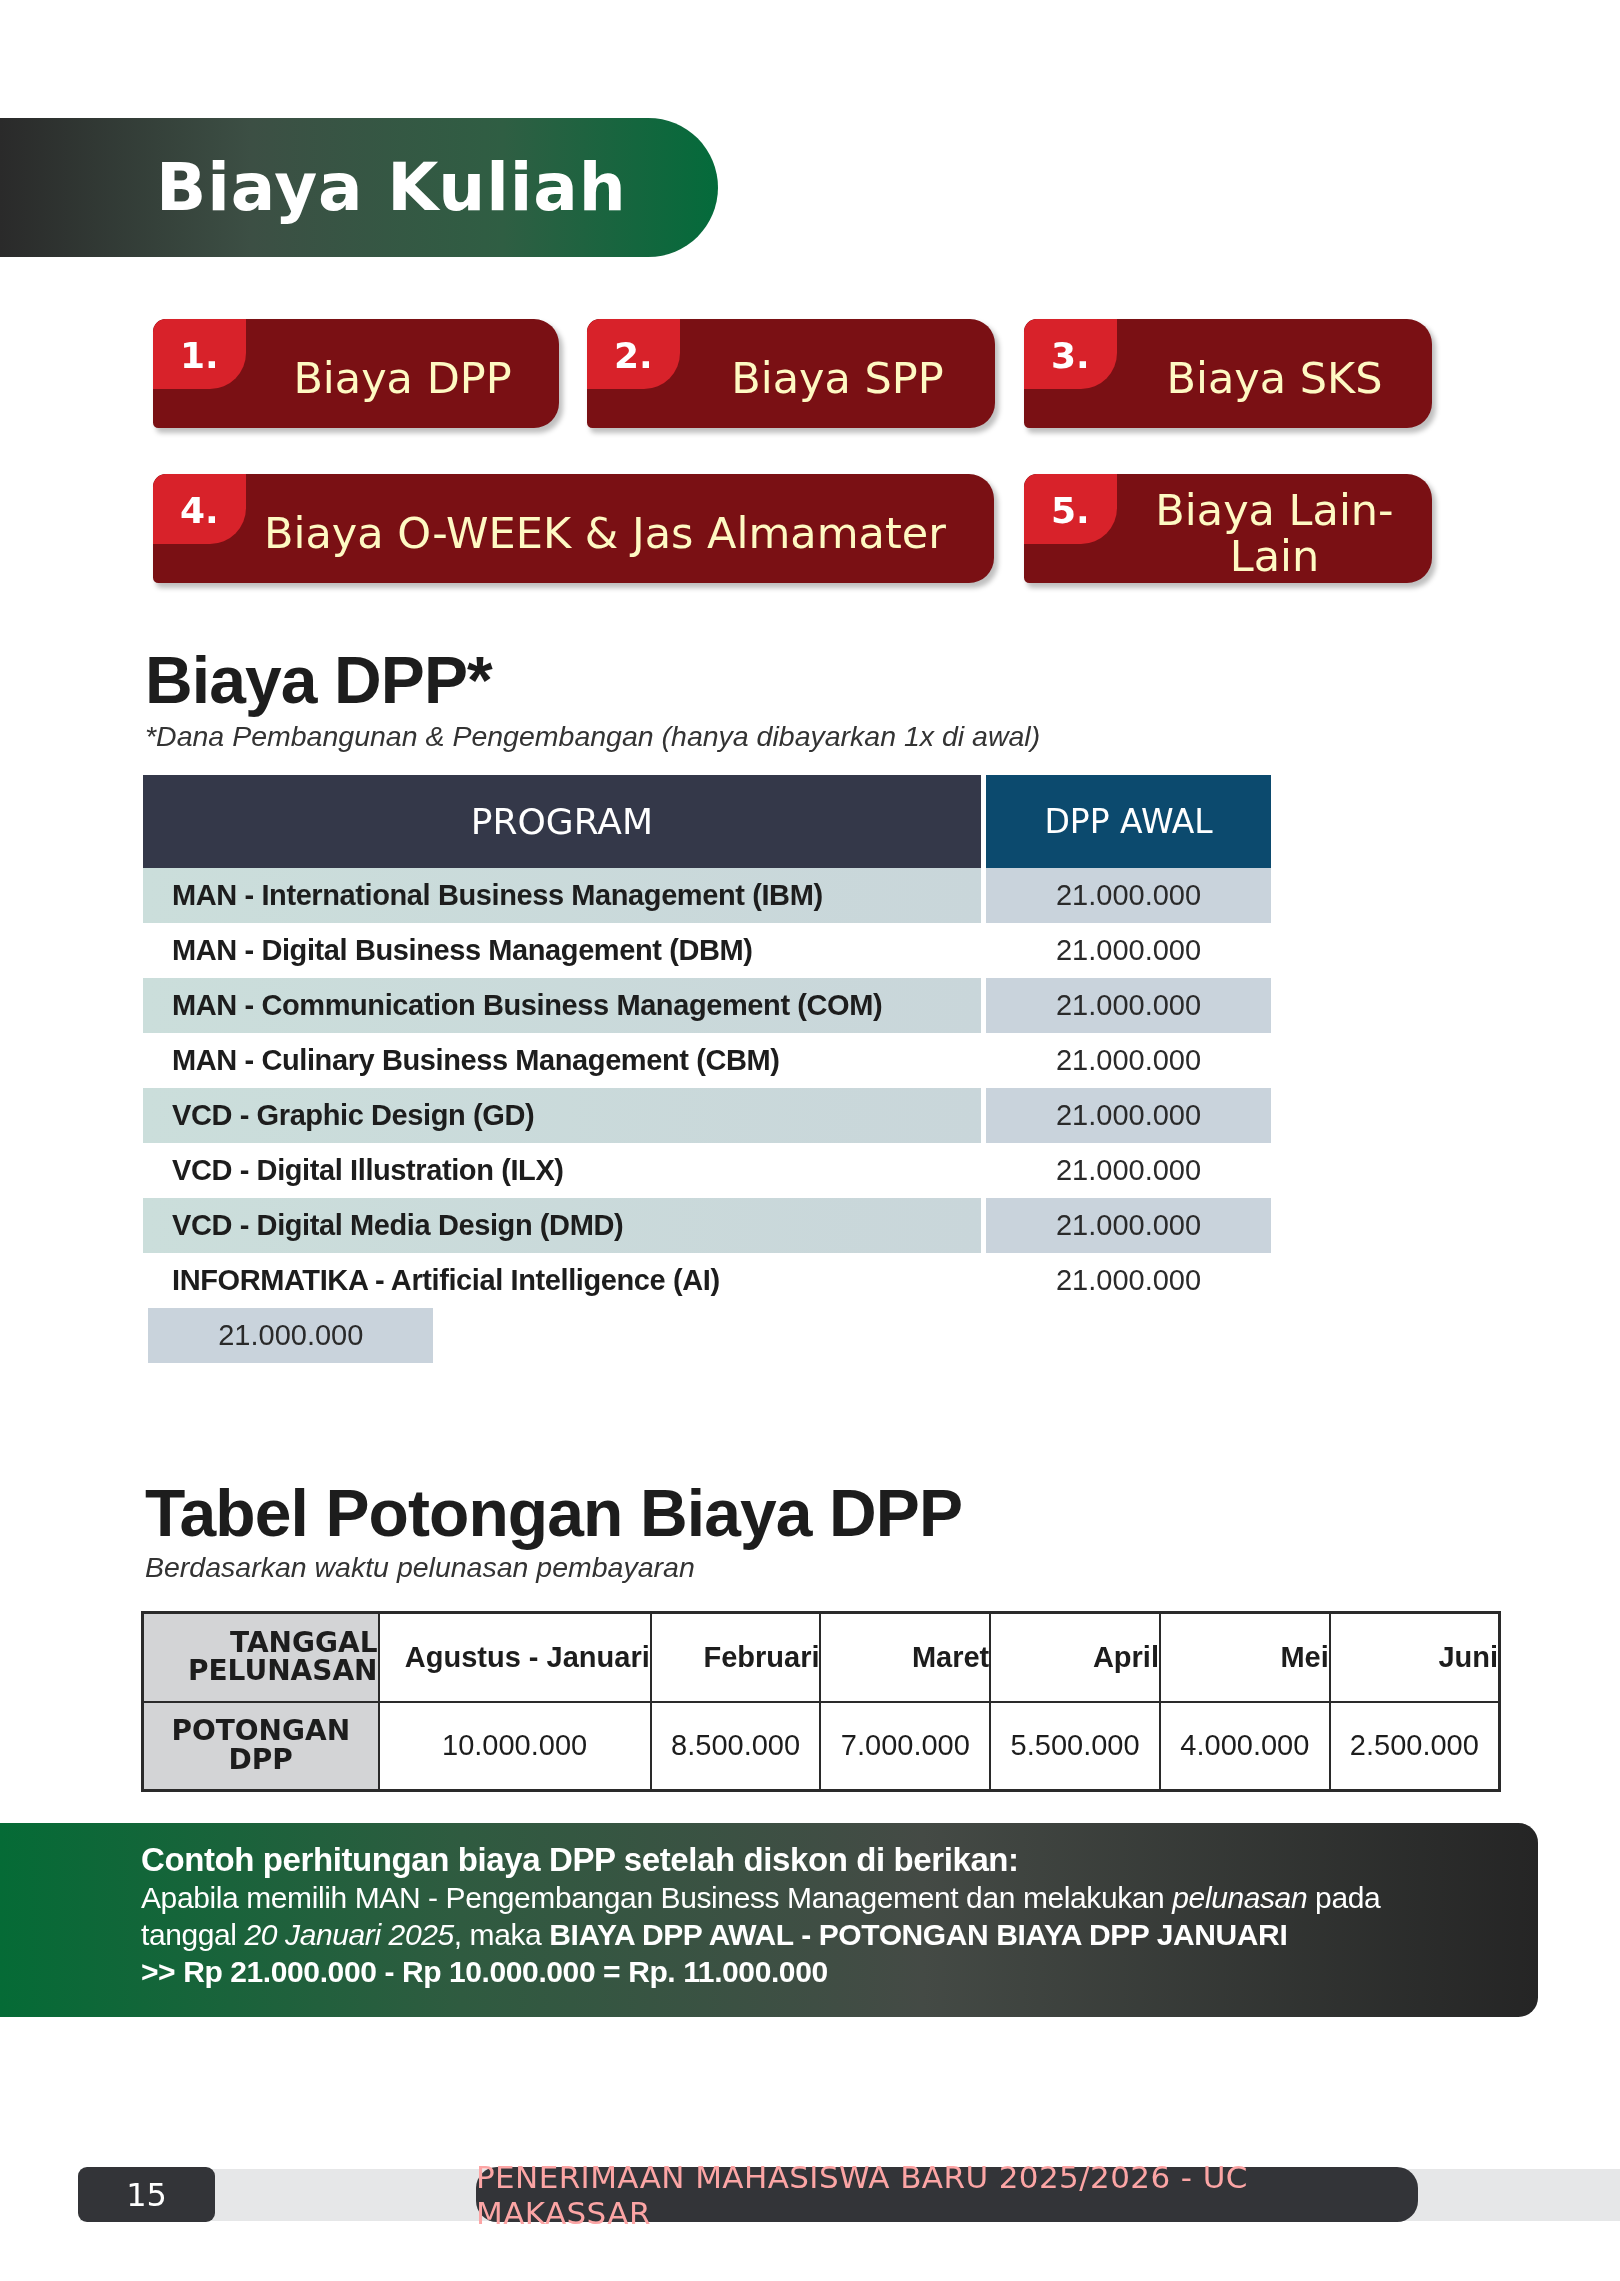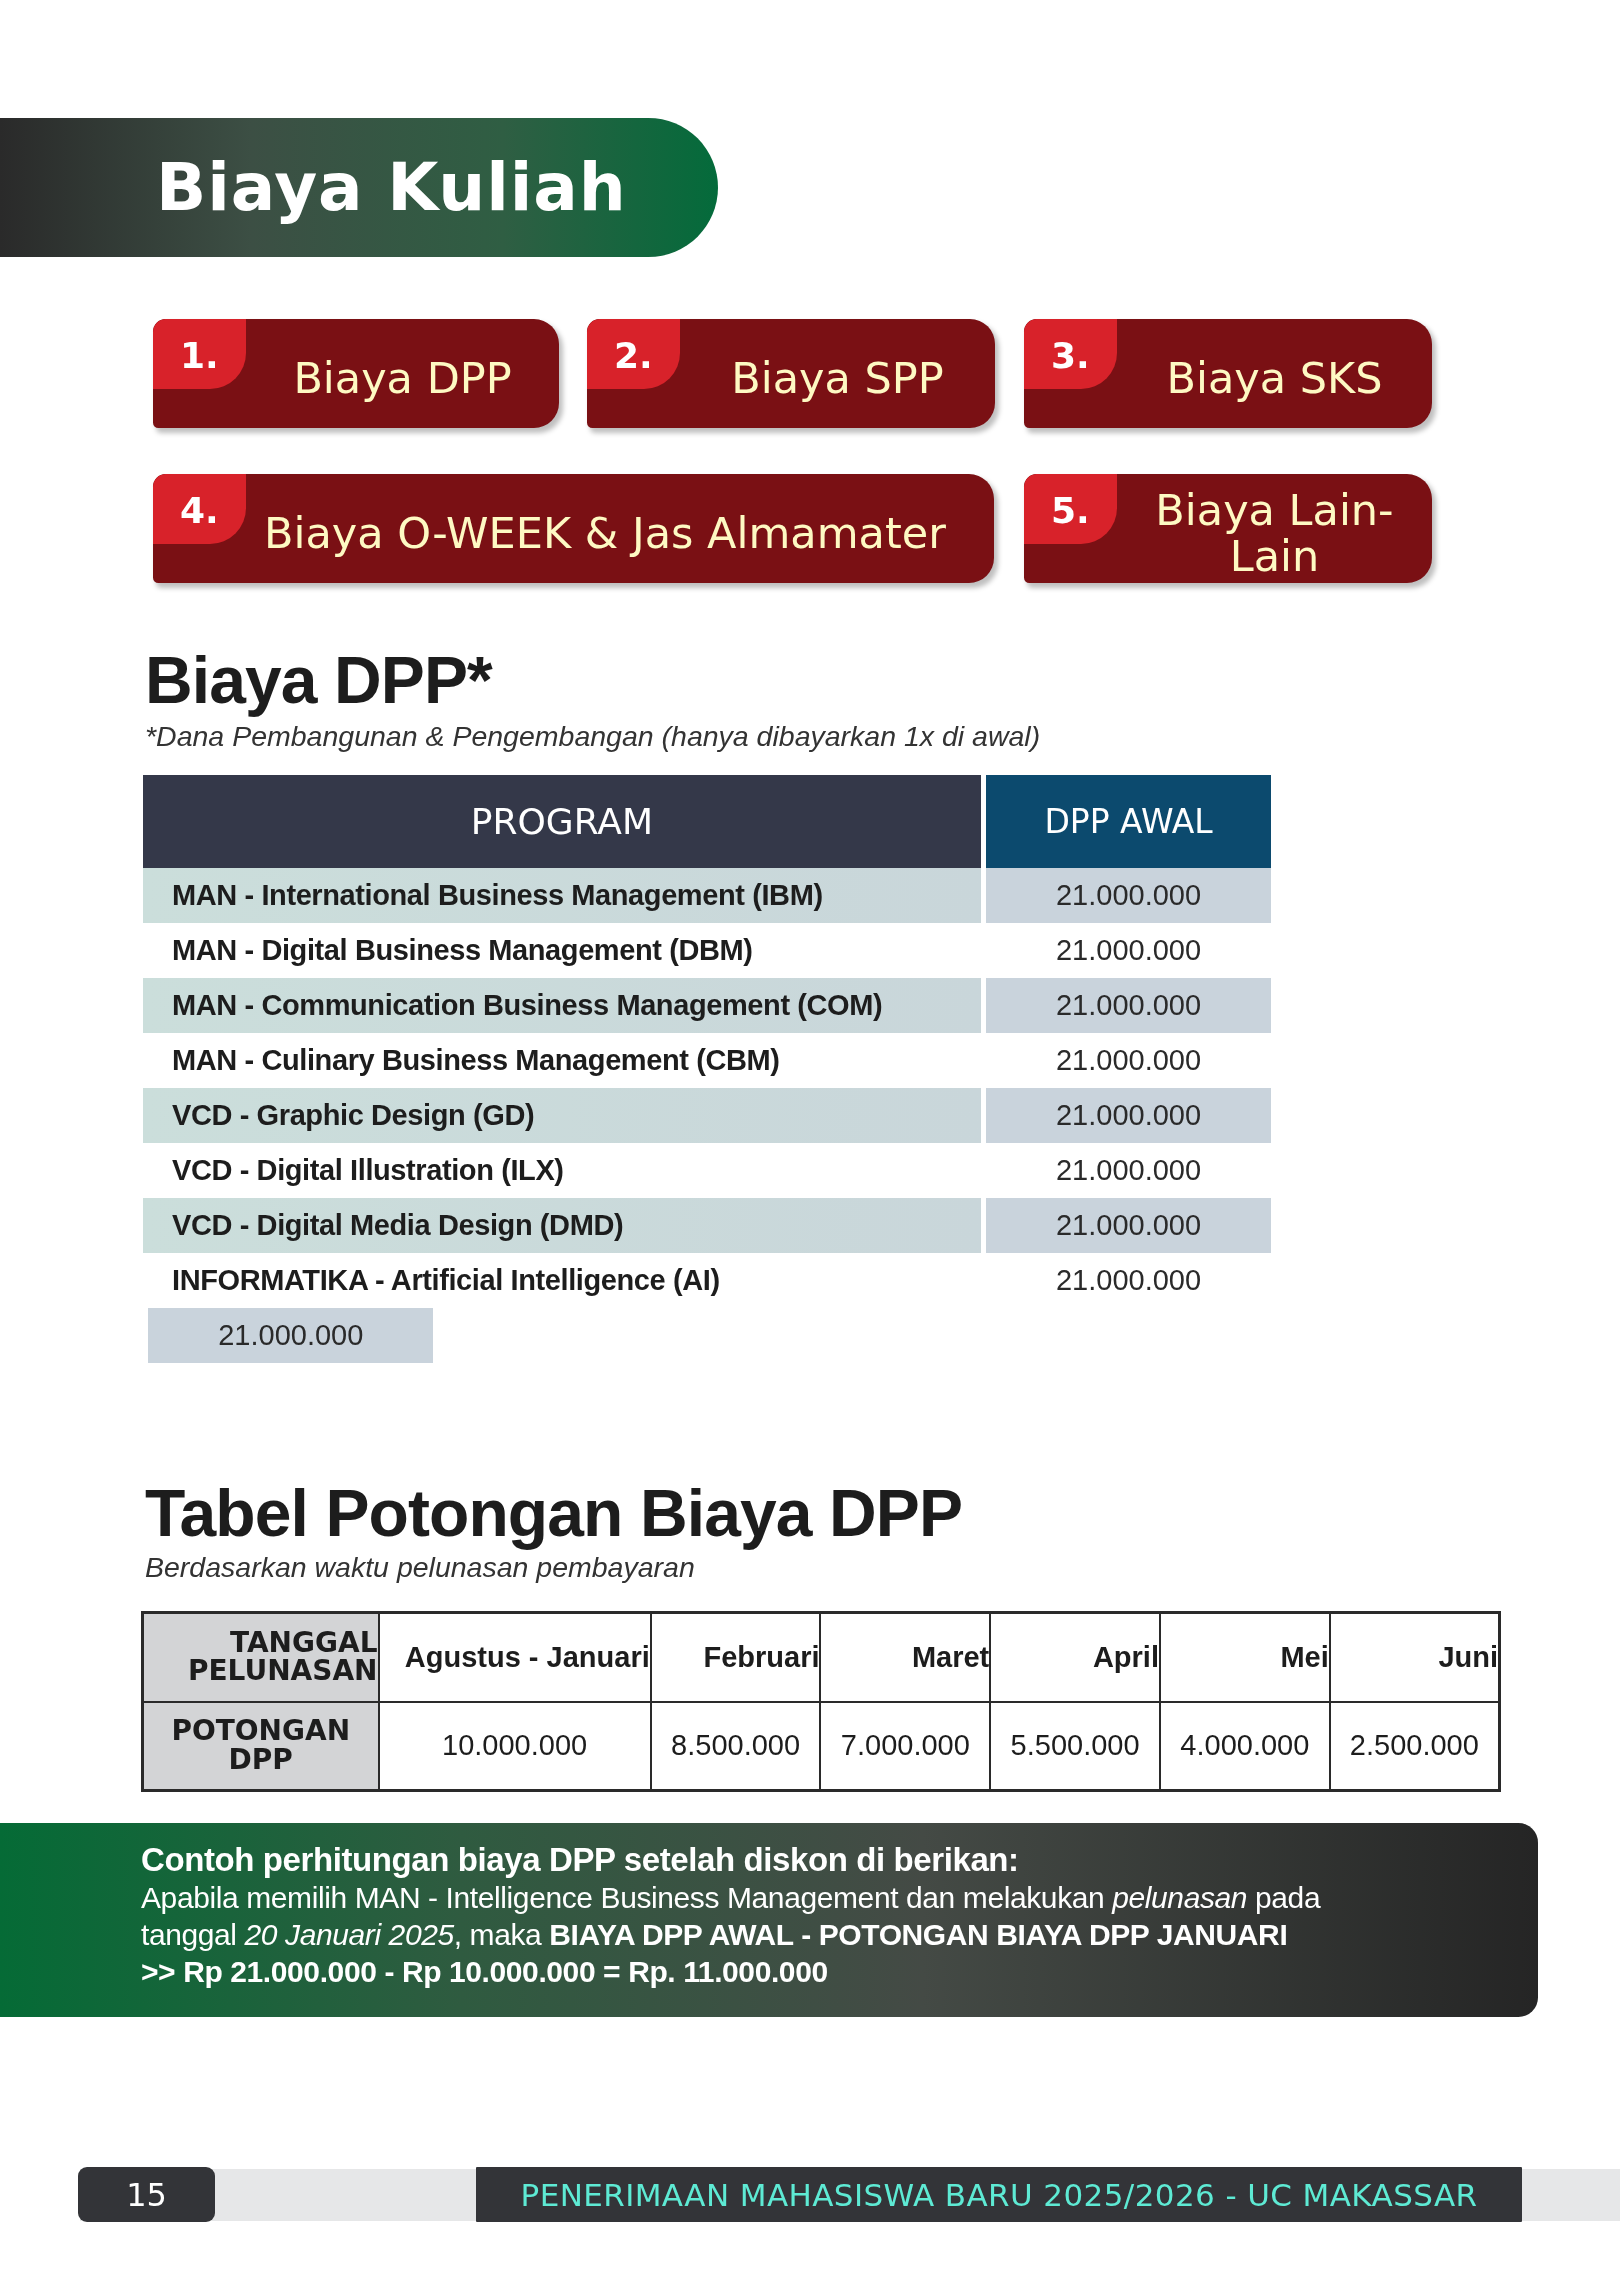--- a/index.html
+++ b/index.html
@@ -114,22 +114,22 @@
   
   .footer-band {
     position: absolute; left: 80px; top: 2169px; width: 1540px; height: 52px; background: #e6e7e8;
   }
   .page-num {
     position: absolute; left: 78px; top: 2167px; width: 137px; height: 55px; background: #333438;
     border-radius: 9px; color: #fff; display: flex; align-items: center; justify-content: center;
     font-family: "DejaVu Sans", sans-serif; font-size: 32px;
   }
   .footer-title {
-    position: absolute; left: 476px; top: 2167px; width: 1046px; height: 55px; background: #333438;
-    border-radius: 1px; color: #5eead4; display: flex; align-items: center; justify-content: center;
+    position: absolute; left: 476px; top: 2167px; width: 942px; height: 55px; background: #333438;
+    border-radius: 21px; color: #fca5a5; display: flex; align-items: center; justify-content: center;
     font-family: "DejaVu Sans", sans-serif; font-size: 31px; letter-spacing: 0.4px;
   }
 </style>
 </head>
 <body>
 
 <div class="title-banner">
   <h1>Biaya Kuliah</h1>
 </div>
 
@@ -226,21 +226,21 @@
     <td>5.500.000</td>
     <td>4.000.000</td>
     <td>2.500.000</td>
   </tr>
 </tbody>
   </table>
 
 <div class="example-box">
   <div class="ex-title">Contoh perhitungan biaya DPP setelah diskon di berikan:</div>
   <div class="ex-line">
-    <span>Apabila memilih  MAN - Intelligence Business Management dan melakukan </span><span class="it">pelunasan</span><span> pada</span>
+    <span>Apabila memilih  MAN - Pengembangan Business Management dan melakukan </span><span class="it">pelunasan</span><span> pada</span>
   </div>
   <div class="ex-line">
     <span>tanggal </span><span class="it">20 Januari 2025</span><span>, maka </span><span class="b">BIAYA DPP AWAL - POTONGAN BIAYA DPP JANUARI</span>
   </div>
   <div class="ex-line b">&gt;&gt; Rp 21.000.000 - Rp 10.000.000 = Rp. 11.000.000</div>
 </div>
 
 <div class="footer-band"></div>
 <div class="page-num">15</div>
 <div class="footer-title">PENERIMAAN MAHASISWA BARU 2025/2026 - UC MAKASSAR</div>

